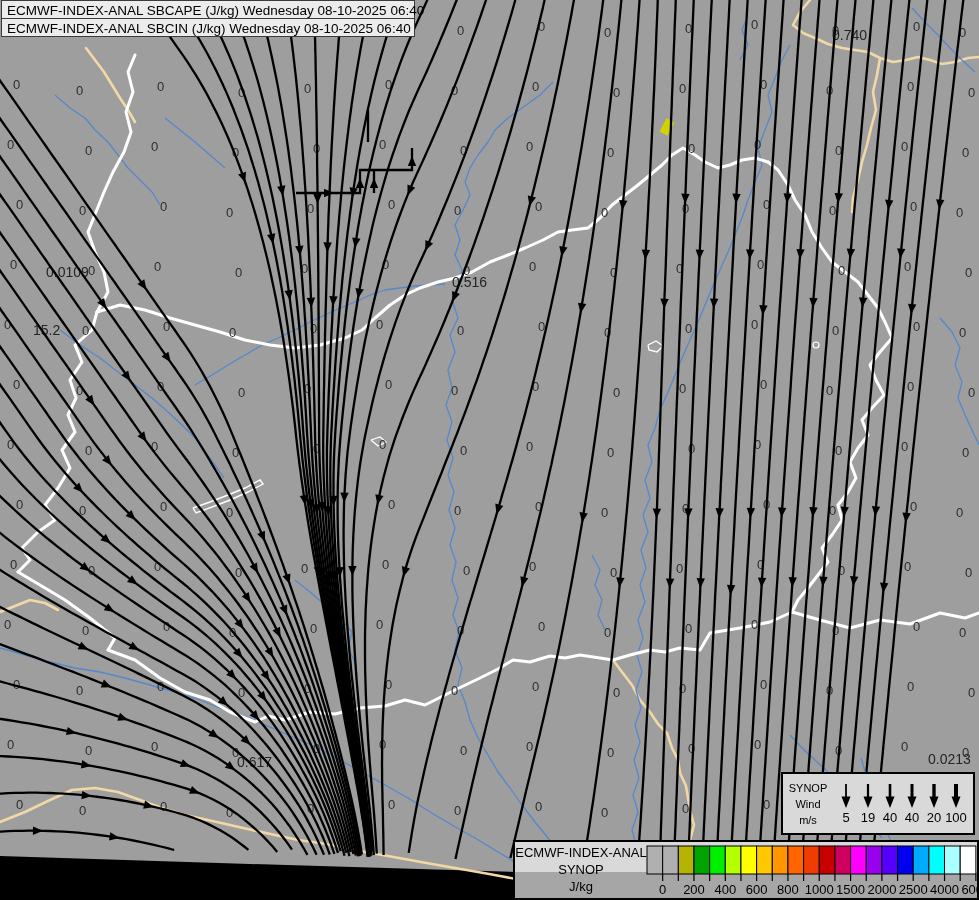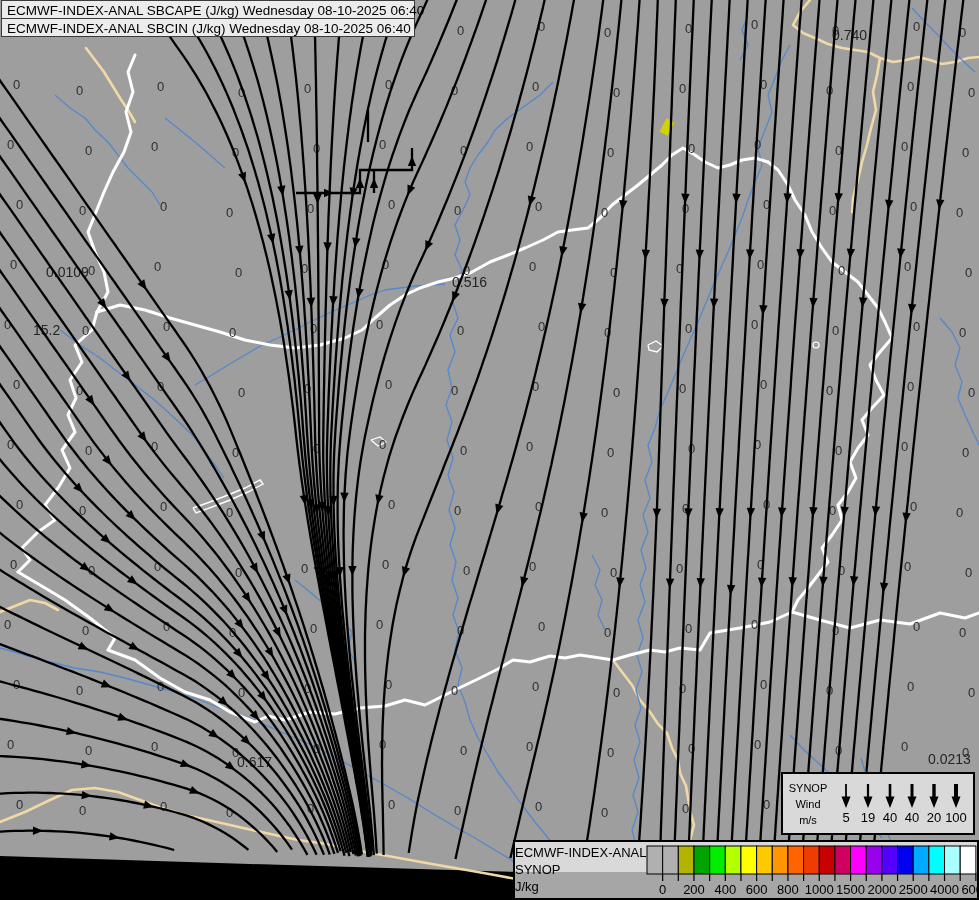--- a/index.html
+++ b/index.html
@@ -26,21 +26,21 @@
   .wl-title{width:54px;text-align:center;font-size:11px;line-height:16px;color:#000;}
   .wl-arrows{flex:1;display:flex;justify-content:space-between;padding:0 6px 0 2px;}
   .wl-item{display:flex;flex-direction:column;align-items:center;width:22px;}
   .wl-item .num{font-size:13px;color:#000;margin-top:0px;}
   
   .cape-legend{
     position:absolute;left:513px;top:840px;width:466px;height:60px;
     background:#d9d9d9;border:2px solid #000;box-sizing:border-box;z-index:6;overflow:visible;
   }
   .cl-strip{position:absolute;left:0;bottom:0;width:100%;height:26px;background:#a6a6a6;}
-  .cl-title{position:absolute;left:0;top:2px;width:132px;font-size:13px;line-height:17px;color:#000;}
+  .cl-title{position:absolute;left:0;top:2px;width:132px;text-align:center;font-size:13px;line-height:17px;color:#000;}
   .cl-scale{position:absolute;left:132px;top:2px;overflow:visible;}
 </style>
 </head>
 <body>
 
 <div class="stage">
 
   <svg id="map-svg" class="layer" width="979" height="900">
       <rect x="0" y="0" width="979" height="900" fill="#9e9e9e"></rect>
       <path d="M0 856 L250 864 L520 872 L760 877 L979 880 L979 900 L0 900 Z" fill="#000000"></path>

